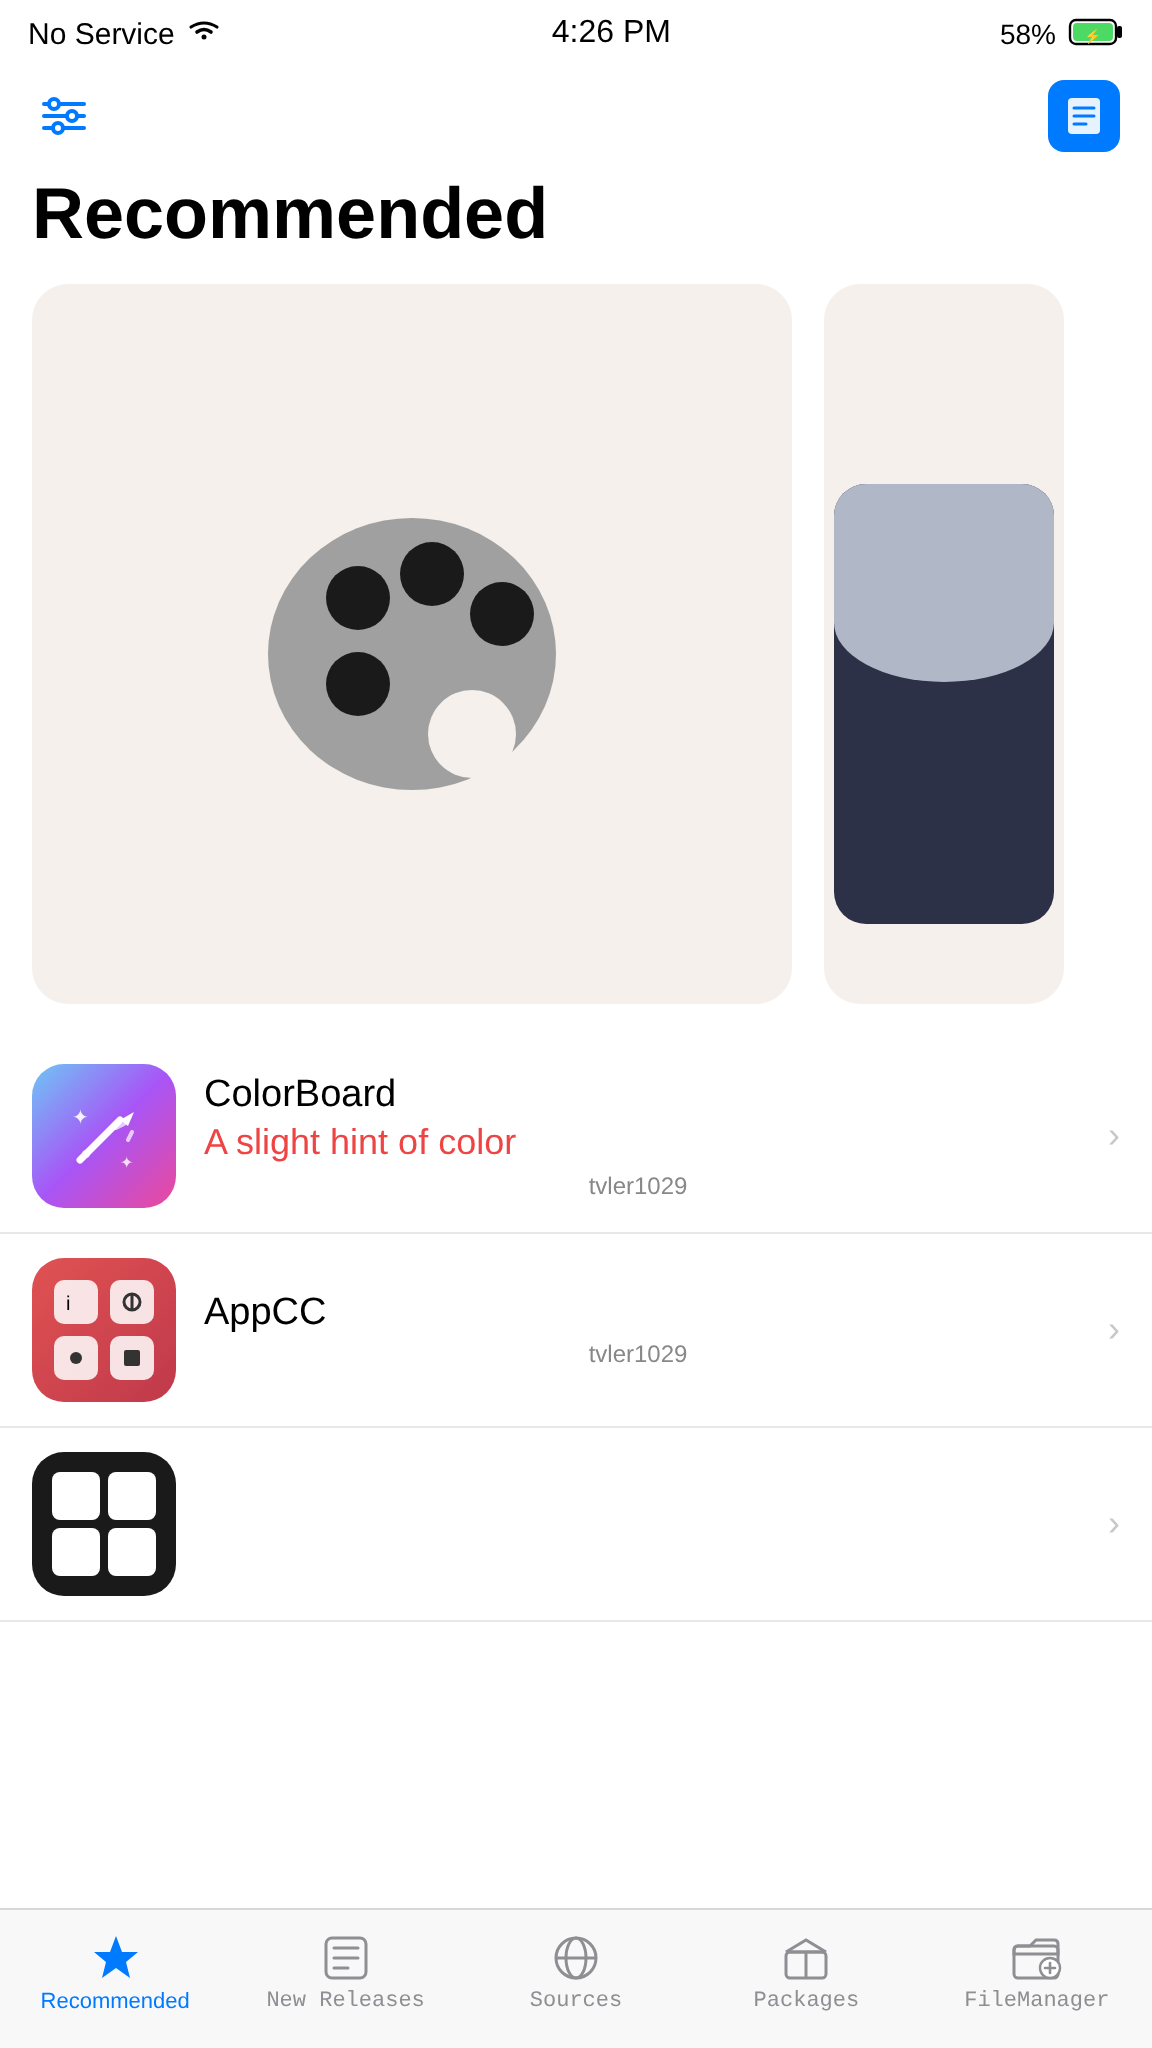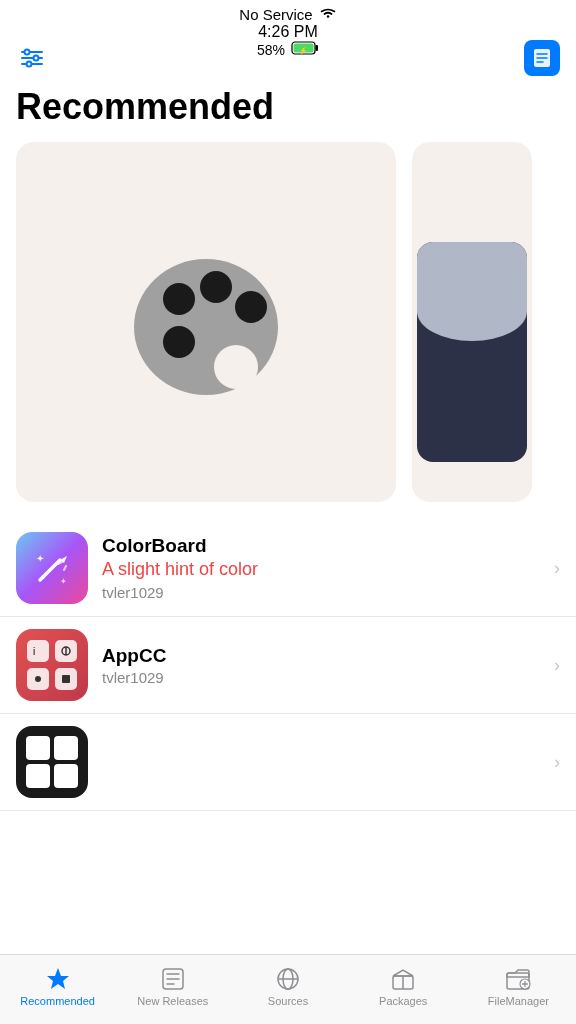--- a/index.html
+++ b/index.html
@@ -12,21 +12,20 @@
       overflow-x: hidden;
     }
 
     
     .status-bar {
       display: flex;
       justify-content: space-between;
       align-items: center;
       padding: 6px 14px 4px 14px;
       height: 32px;
-      flex-direction: column;
     }
     .status-left {
       display: flex;
       align-items: center;
       gap: 6px;
       font-size: 15px;
       font-weight: 500;
     }
     .status-center {
       font-size: 16px;
@@ -153,33 +152,33 @@
     }
     .app-icon-ccui {
       background: #1a1a1a;
     }
 
     .app-info {
       flex: 1;
     }
     .app-name {
       font-size: 19px;
-      font-weight: 700;
+      font-weight: 400;
       color: #000;
       margin-bottom: 2px;
     }
     .app-desc {
       font-size: 18px;
       color: #ef4444;
       margin-bottom: 4px;
     }
     .app-author {
-      font-size: 15px;
+      font-size: 12px;
       color: #888;
-      text-align: left;
+      text-align: center;
       padding-right: 24px;
     }
 
     .chevron {
       position: absolute;
       right: 16px;
       top: 50%;
       transform: translateY(-50%);
       color: #c7c7cc;
       font-size: 18px;
@@ -206,21 +205,21 @@
       align-items: center;
       gap: 3px;
       flex: 1;
       cursor: pointer;
     }
     .tab-label {
       font-size: 11px;
       font-weight: 500;
     }
     .tab-label.active { color: #007AFF; }
-    .tab-label.inactive { color: #8e8e93; }
+    .tab-label.inactive { color: #8e8e93; font-family: Liberation Mono, monospace; }
 
     
     .appcc-grid {
       display: grid;
       grid-template-columns: 1fr 1fr;
       gap: 6px;
       padding: 10px;
     }
     .appcc-cell {
       width: 22px;

